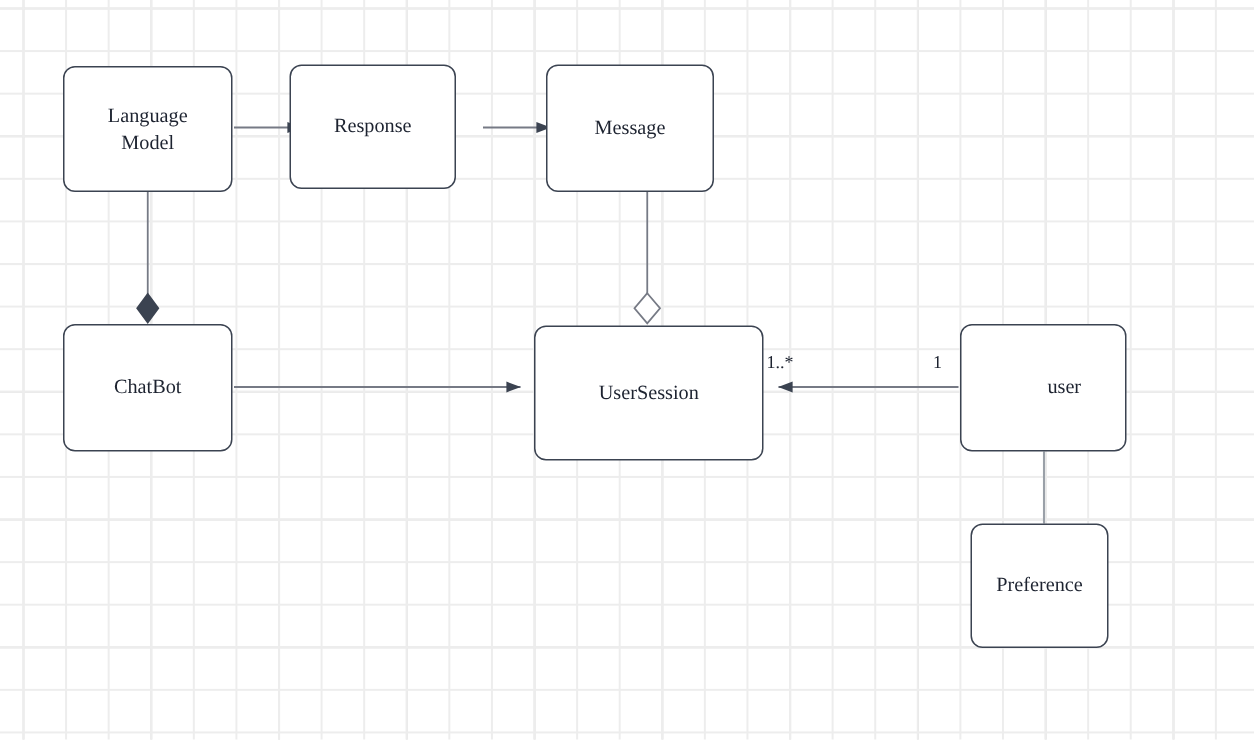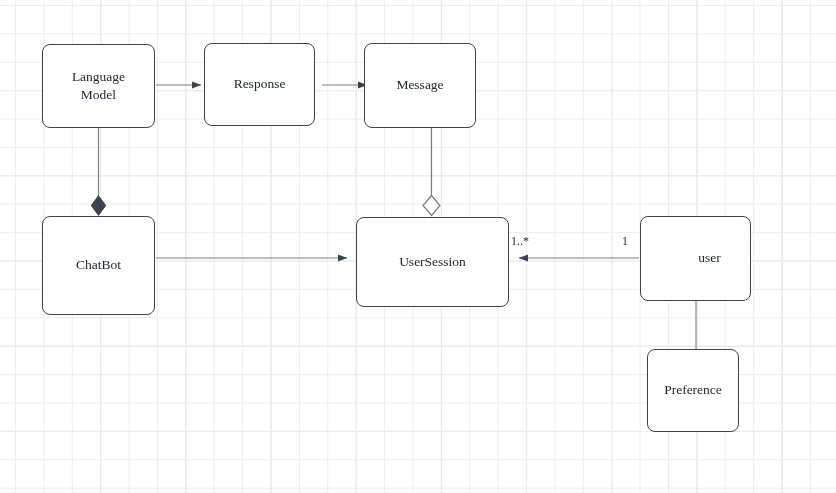--- a/index.html
+++ b/index.html
@@ -108,29 +108,29 @@
     <g>
       <line x1="696" y1="301" x2="696" y2="349" stroke="#9aa0a8" stroke-width="1.4"></line>
     </g>
   </svg>
 
   <div class="node" style="left:42px; top:44px; width:113px; height:84px;">
     <span class="node-label">Language
 Model</span>
   </div>
 
-  <div class="node" style="left:204px; top:43px; width:111px; height:83px;">
+  <div class="node" style="left:193px; top:43px; width:111px; height:83px;">
     <span class="node-label">Response</span>
   </div>
 
   <div class="node" style="left:364px; top:43px; width:112px; height:85px;">
     <span class="node-label">Message</span>
   </div>
 
-  <div class="node" style="left:42px; top:216px; width:113px; height:99px;">
+  <div class="node" style="left:42px; top:216px; width:113px; height:85px;">
     <span class="node-label">ChatBot</span>
   </div>
 
   <div class="node" style="left:356px; top:217px; width:153px; height:90px;">
     <span class="node-label">UserSession</span>
   </div>
 
   <div class="node" style="left:640px; top:216px; width:111px; height:85px;padding-left:28px;">
     <span class="node-label">user</span>
   </div>

